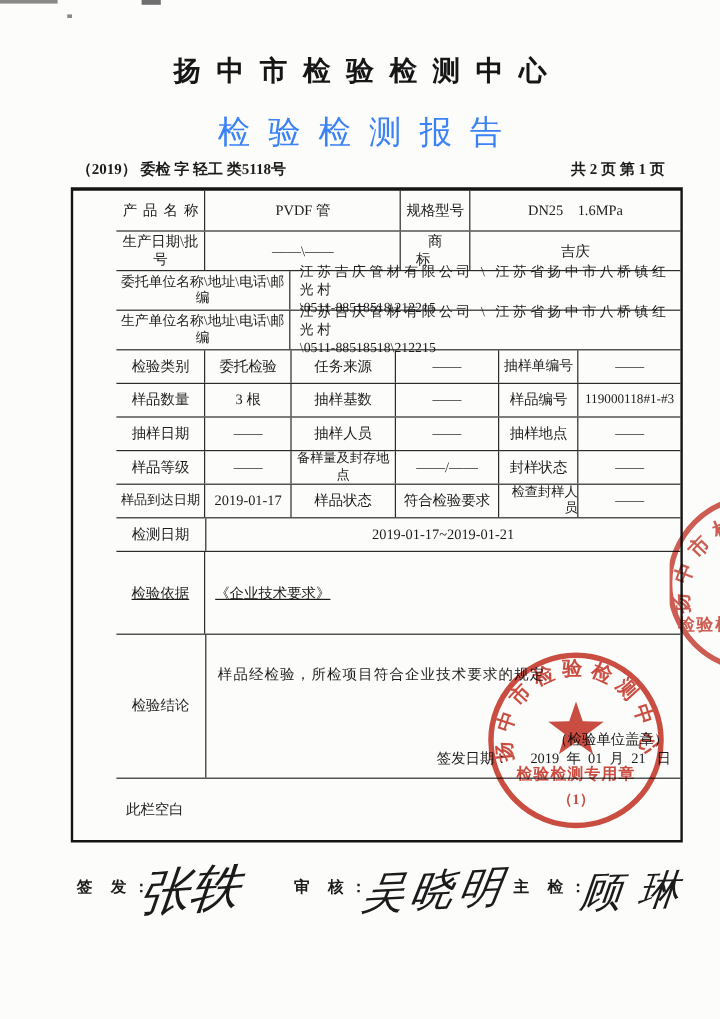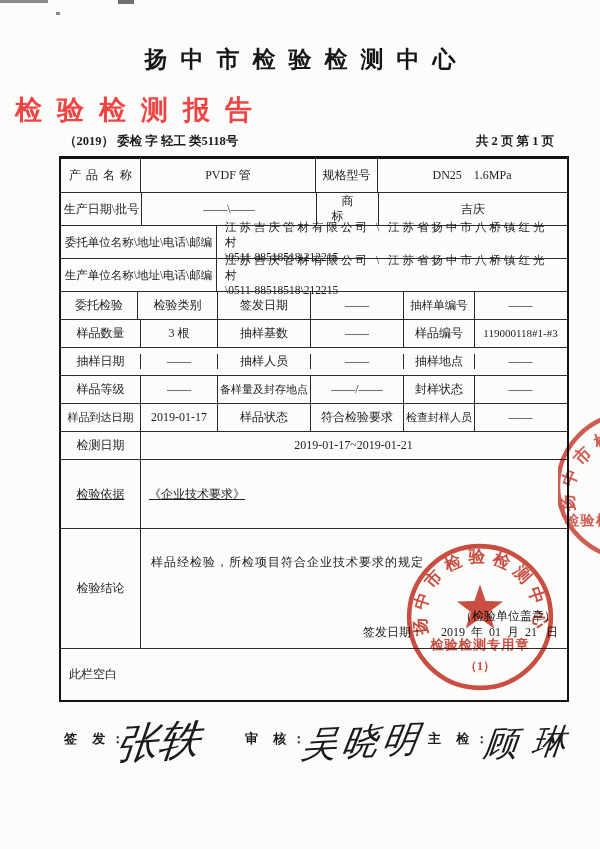--- a/index.html
+++ b/index.html
@@ -12,33 +12,34 @@
   }
   .speck { position:absolute; background:#8a8a8a; }
   
   .org-name {
     position:absolute; top:44px; left:0; width:100%;
     text-align:center; font-size:23px; font-weight:bold;
     letter-spacing:13px; text-indent:13px; color:#161616;
   }
   .report-title {
     position:absolute; top:92px; left:0; width:100%;
-    text-align:left; font-size:27px; font-weight:bold;
-    letter-spacing:15px; text-indent:15px; color:#ef4444;
+    text-align:center; font-size:27px; font-weight:normal;
+    letter-spacing:15px; text-indent:15px; color:#3b82f6;
   }
   .ref-line {
     position:absolute; top:133px; left:64px; right:46px;
     display:flex; justify-content:space-between;
     font-size:12.5px; font-weight:bold; white-space:pre;
   }
   
   .rpt-table {
     position:absolute; left:59px; top:156px; width:510px; height:546px;
     border:2.5px solid #141414; border-top-width:3.5px;
     font-size:12px;
+    padding-left:36px;
   }
   .row { display:flex; border-bottom:1px solid #2b2b2b; }
   .row.nb { border-bottom:none; }
   .c {
     border-right:1px solid #2b2b2b;
     display:flex; align-items:center; justify-content:center;
     overflow:hidden; text-align:center; line-height:1.25;
   }
   .c.nr { border-right:none; }
   .c.left { justify-content:flex-start; text-align:left; padding:0 8px; }
@@ -113,38 +114,38 @@
 
   <div class="row" style="height:33px;">
     <div class="c small" style="width:156px;">生产单位名称\地址\电话\邮编</div>
     <div class="c nr left small addr" style="width:349px;">
       <span class="l1">江苏吉庆管材有限公司 \ 江苏省扬中市八桥镇红光村</span>
       <span class="l2">\0511-88518518\212215</span>
     </div>
   </div>
 
   <div class="row" style="height:28px;">
+    <div class="c" style="width:80px;">检验类别</div>
     <div class="c" style="width:77px;">委托检验</div>
-    <div class="c" style="width:80px;">检验类别</div>
-    <div class="c" style="width:93px;">签发日期</div>
+    <div class="c" style="width:93px;">任务来源</div>
     <div class="c" style="width:93px;">——</div>
     <div class="c small" style="width:71px;">抽样单编号</div>
     <div class="c nr" style="width:91px;">——</div>
   </div>
 
   <div class="row" style="height:28px;">
     <div class="c" style="width:80px;">样品数量</div>
     <div class="c" style="width:77px;">3 根</div>
     <div class="c" style="width:93px;">抽样基数</div>
     <div class="c" style="width:93px;">——</div>
     <div class="c" style="width:71px;">样品编号</div>
     <div class="c nr tiny" style="width:91px;">119000118#1-#3</div>
   </div>
 
-  <div class="row" style="height:28px;align-items:center;">
+  <div class="row" style="height:28px;">
     <div class="c" style="width:80px;">抽样日期</div>
     <div class="c" style="width:77px;">——</div>
     <div class="c" style="width:93px;">抽样人员</div>
     <div class="c" style="width:93px;">——</div>
     <div class="c" style="width:71px;">抽样地点</div>
     <div class="c nr" style="width:91px;">——</div>
   </div>
 
   <div class="row" style="height:28px;">
     <div class="c" style="width:80px;">样品等级</div>

